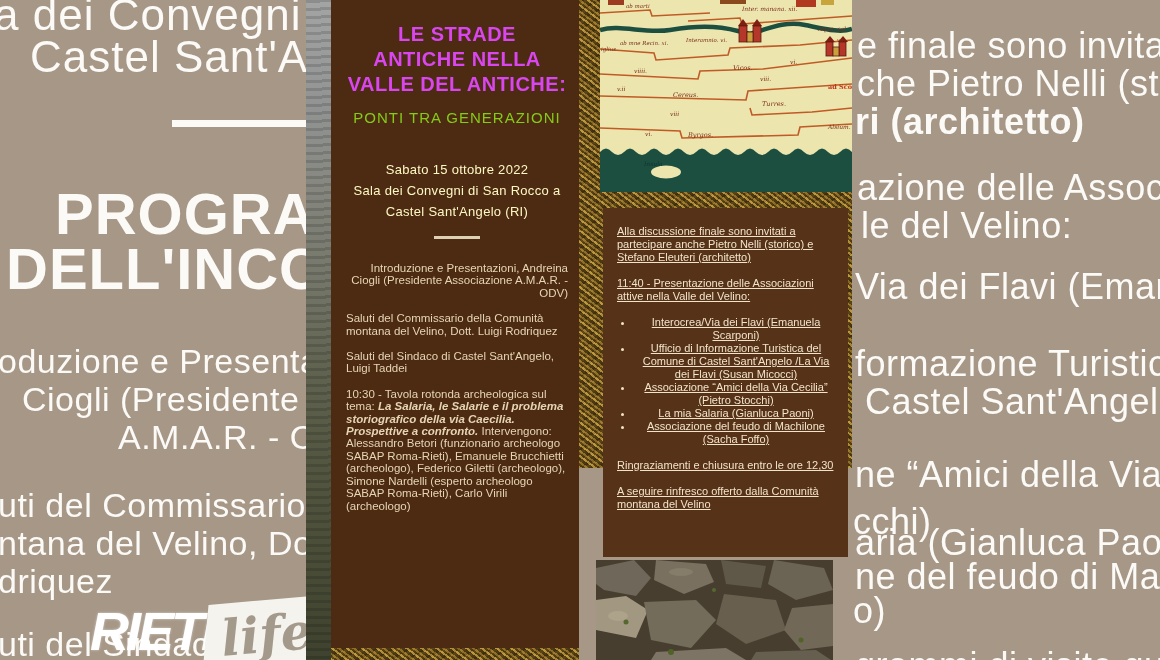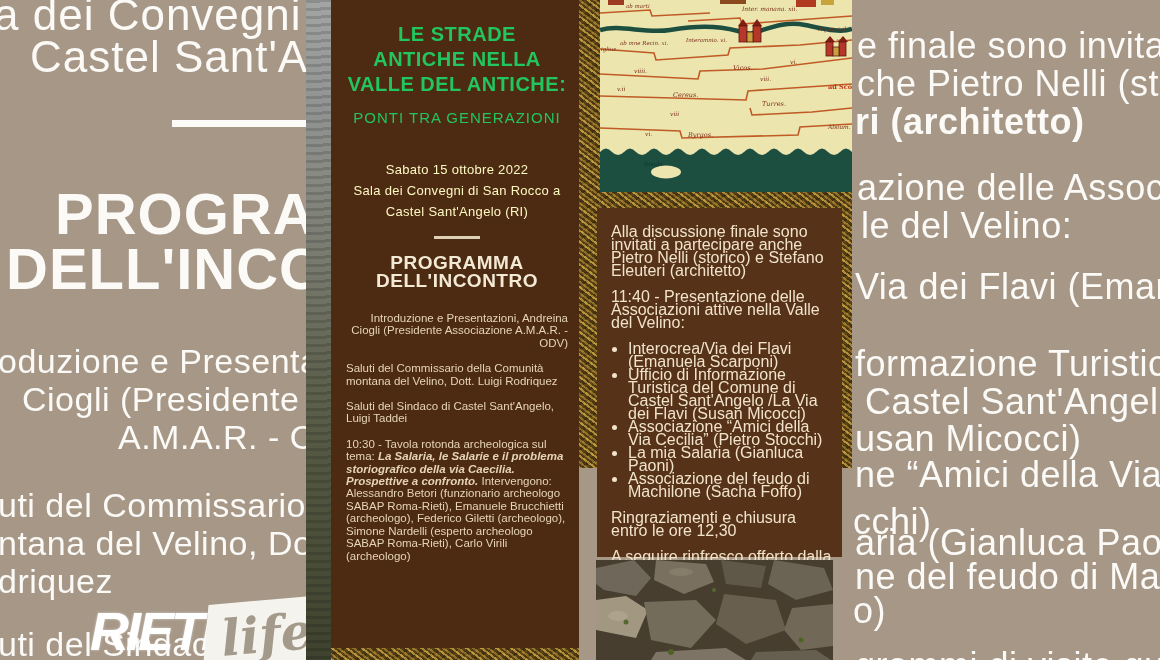--- a/index.html
+++ b/index.html
@@ -36,40 +36,40 @@
   
   .poster-left{position:absolute;left:306px;top:0;width:273px;height:660px;background:#4d2b12;}
   .strip-photo{position:absolute;left:0;top:0;width:25px;height:660px;
     background:linear-gradient(180deg,#a2a5a4 0%,#929594 15%,#868880 28%,#75776a 42%,
       #606350 56%,#535741 70%,#4a4e38 84%,#3e422e 100%);}
   .strip-photo::after{content:"";position:absolute;inset:0;
     background:repeating-linear-gradient(178deg, rgba(0,0,0,.14) 0 3px, transparent 3px 8px);}
   .gold-band{position:absolute;left:25px;top:648px;width:248px;height:12px;}
   .panel-left{position:absolute;left:25px;top:0;width:248px;height:648px;background:#4d2b12;
               box-sizing:border-box;padding:22px 11px 0 15px;text-align:center;}
-  .pl-title{font-size:20px;line-height:25px;font-weight:bold;letter-spacing:.5px;color:#22c55e;}
-  .pl-subtitle{margin-top:12px;font-size:15px;letter-spacing:1px;color:#22c55e;}
+  .pl-title{font-size:20px;line-height:25px;font-weight:bold;letter-spacing:.5px;color:#d946ef;}
+  .pl-subtitle{margin-top:12px;font-size:15px;letter-spacing:1px;color:#84cc16;}
   .pl-date{margin-top:33px;font-size:13px;line-height:21px;color:#fef9c3;letter-spacing:.3px;}
   .pl-divider{width:46px;height:3px;background:#ddd0b4;margin:14px auto 0;}
   .pl-heading{margin-top:15px;font-size:19px;line-height:17.5px;font-weight:bold;
               letter-spacing:.5px;color:#f3ead6;}
   .pl-body{margin-top:23px;font-size:11.5px;line-height:12.4px;color:#e6d5b5;text-align:left;}
   .pl-body p{margin:0 0 13px;}
   .pl-body .centered{text-align:right;}
   .theme-italic{font-style:italic;font-weight:bold;}
 
   
   .poster-right{position:absolute;left:579px;top:0;width:273px;height:468px;}
   .map-wrap{position:absolute;left:21px;top:0;width:252px;height:192px;}
-  .panel-right{position:absolute;left:18px;top:208px;width:245px;height:349px;background:#563218;
+  .panel-right{position:absolute;left:24px;top:208px;width:245px;height:349px;background:#563218;
                box-sizing:border-box;padding:17px 10px 0 14px;
-               font-size:16px;line-height:13px;color:#f1e4ca;text-align:left;}
+               font-size:11px;line-height:13px;color:#f1e4ca;text-align:left;text-decoration:underline;}
   .panel-right p{margin:0 0 13px;}
   .panel-right ul{margin:0 0 13px;padding-left:17px;}
-  .panel-right li{margin:0;}
+  .panel-right li{margin:0;text-align:center;}
   .photo-wrap{position:absolute;left:17px;top:560px;width:237px;height:100px;}
   .map-wrap svg,.photo-wrap svg{display:block;width:100%;height:100%;}
   .map-label{font-family:"DejaVu Serif",serif;font-style:italic;fill:#7b2d1c;}
 </style>
 </head>
 <body>
 
 <div class="canvas">
 
   <div class="bg-col bg-left">
@@ -95,21 +95,20 @@
 
   <div class="bg-col bg-right">
     <div class="bg-line bg-body-r" style="left:5px;top:25px;">e finale sono invitati</div>
     <div class="bg-line bg-body-r" style="left:5px;top:63px;">che Pietro Nelli (stor</div>
     <div class="bg-line bg-body-r" style="left:3px;top:101px;font-weight:bold;">ri (architetto)</div>
     <div class="bg-line bg-body-r" style="left:5px;top:167px;">azione delle Associaz</div>
     <div class="bg-line bg-body-r" style="left:9px;top:205px;">le del Velino:</div>
     <div class="bg-line bg-body-r" style="left:3px;top:266px;">Via dei Flavi (Emanu</div>
     <div class="bg-line bg-body-r" style="left:3px;top:343px;">formazione Turistica</div>
     <div class="bg-line bg-body-r" style="left:13px;top:381px;">Castel Sant'Angelo /</div>
-    <div class="bg-line bg-body-r" style="left:3px;top:418px;">usan Micocci)</div>
     <div class="bg-line bg-body-r" style="left:3px;top:454px;">ne “Amici della Via Ce</div>
     <div class="bg-line bg-body-r" style="left:1px;top:489px;margin-top:12px;">cchi)</div>
     <div class="bg-line bg-body-r" style="left:3px;top:522px;">aria (Gianluca Paoni)</div>
     <div class="bg-line bg-body-r" style="left:3px;top:556px;">ne del feudo di Mach</div>
     <div class="bg-line bg-body-r" style="left:1px;top:590px;">o)</div>
     <div class="bg-line bg-body-r" style="left:3px;top:645px;">grammi di visite gui</div>
   </div>
 
   <div class="poster-left">
     <div class="strip-photo"></div>
@@ -120,24 +119,20 @@
         <div>ANTICHE NELLA</div>
         <div>VALLE DEL ANTICHE:</div>
       </div>
       <div class="pl-subtitle">PONTI TRA GENERAZIONI</div>
       <div class="pl-date">
         <div>Sabato 15 ottobre 2022</div>
         <div>Sala dei Convegni di San Rocco a</div>
         <div>Castel Sant'Angelo (RI)</div>
       </div>
       <div class="pl-divider"></div>
-      <div class="pl-heading">
-        <div>PROGRAMMA</div>
-        <div>DELL'INCONTRO</div>
-      </div>
       <div class="pl-body">
         <p class="centered">Introduzione e Presentazioni, Andreina Ciogli (Presidente Associazione A.M.A.R. - ODV)</p>
         <p>Saluti del Commissario della Comunità montana del Velino, Dott. Luigi Rodriquez</p>
         <p>Saluti del Sindaco di Castel Sant'Angelo, Luigi Taddei</p>
         <p><span>10:30 - Tavola rotonda archeologica sul tema: </span><span class="theme-italic">La Salaria, le Salarie e il problema storiografico della via Caecilia. Prospettive a confronto.</span><span> Intervengono: Alessandro Betori (funzionario archeologo SABAP Roma-Rieti), Emanuele Brucchietti (archeologo), Federico Giletti (archeologo), Simone Nardelli (esperto archeologo SABAP Roma-Rieti), Carlo Virili (archeologo)</span></p>
       </div>
     </div>
   </div>
 
   <div class="poster-right gold-tex">

